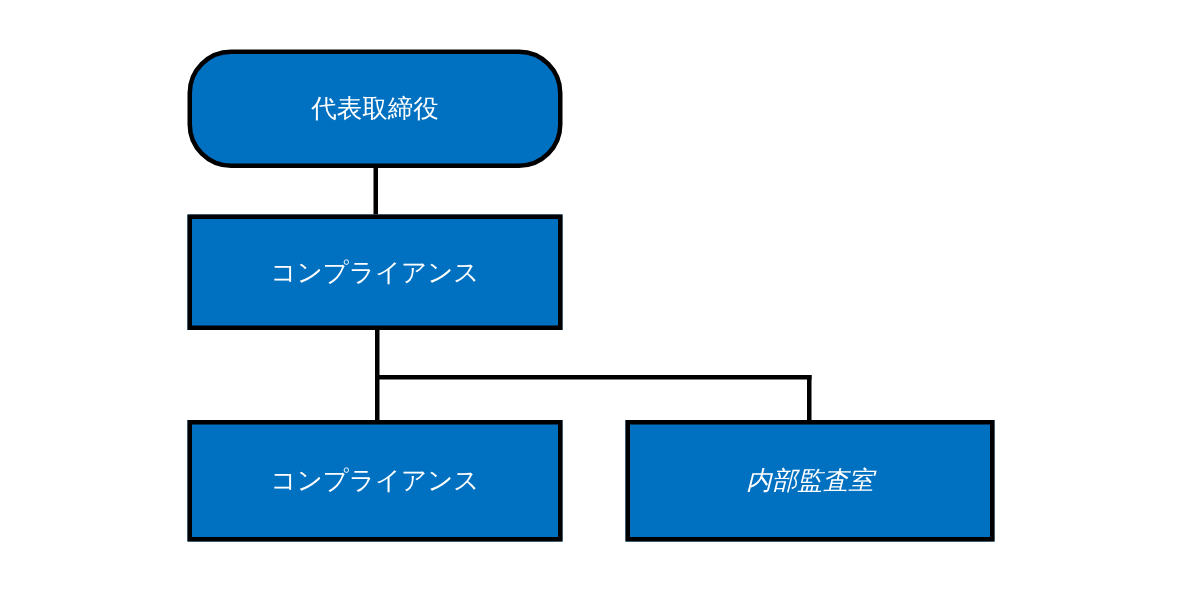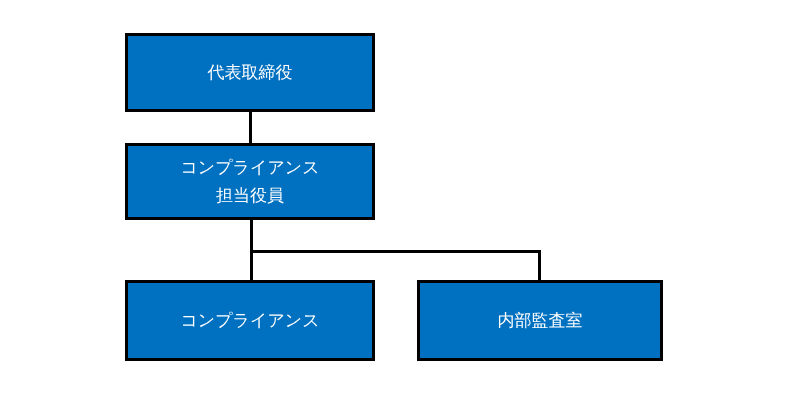--- a/index.html
+++ b/index.html
@@ -34,44 +34,43 @@
     text-align: center;
     font-size: 17px;
     line-height: 28px;
   }
   .box-line { display: block; white-space: nowrap; }
   .connector {
     position: absolute;
     background: var(--connector);
   }
   
-  #box-representative-director { left: 125px; top: 33px;  width: 250px; height: 79px; }
+  #box-representative-director { left: 125px; top: 33px;  width: 250px; height: 79px; border-radius: 29px; }
   #box-compliance-officer      { left: 125px; top: 143px; width: 250px; height: 77px; }
   #box-compliance-promotion    { left: 125px; top: 280px; width: 250px; height: 81px; }
-  #box-internal-audit          { left: 417px; top: 280px; width: 246px; height: 81px; }
+  #box-internal-audit          { left: 417px; top: 280px; width: 246px; height: 81px; font-style: italic; }
   
   #conn-v1 { left: 249px; top: 112px; width: 3px;   height: 31px; }
   #conn-v2 { left: 250px; top: 220px; width: 3px;   height: 60px; }
   #conn-h1 { left: 250px; top: 250px; width: 291px; height: 3px;  }
   #conn-v3 { left: 538px; top: 250px; width: 3px;   height: 30px; }
 </style>
 </head>
 <body>
 
 <div class="canvas">
 
   <div class="org-box" id="box-representative-director">
     <span class="box-line">代表取締役</span>
   </div>
 
   <div class="connector" id="conn-v1"></div>
 
   <div class="org-box" id="box-compliance-officer">
     <span class="box-line">コンプライアンス</span>
-    <span class="box-line">担当役員</span>
   </div>
 
   <div class="connector" id="conn-v2"></div>
   <div class="connector" id="conn-h1"></div>
   <div class="connector" id="conn-v3"></div>
 
   <div class="org-box" id="box-compliance-promotion">
     <span class="box-line">コンプライアンス</span>
   </div>
 

